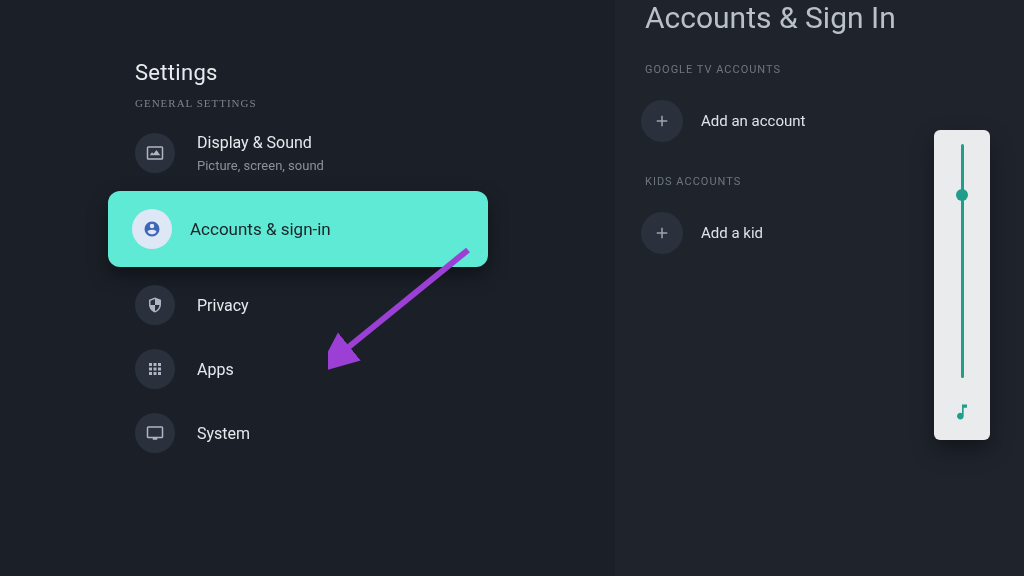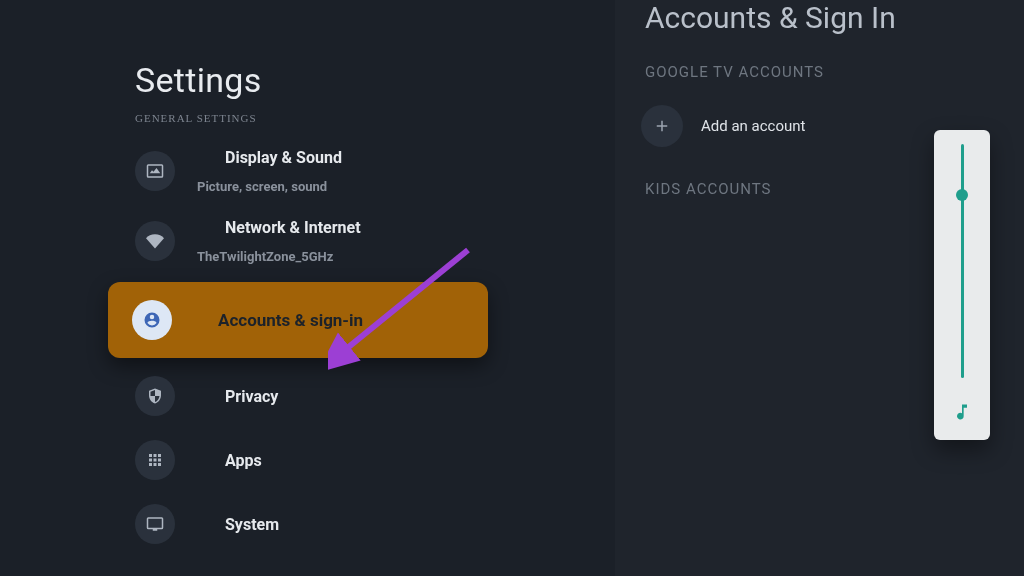--- a/index.html
+++ b/index.html
@@ -15,21 +15,21 @@
     width: 615px;
     height: 100%;
     padding-top: 60px;
   }
   .right-panel {
     flex: 1;
     height: 100%;
     background: #1f242c;
   }
   .page-title {
-    font-size: 34px;
+    font-size: 22px;
     font-weight: 400;
     color: #e8ebef;
     margin-left: 135px;
     margin-bottom: 12px;
     letter-spacing: 0.3px;
   }
   .right-title {
     font-size: 30px;
     font-weight: 400;
     color: #b9c0ca;
@@ -45,21 +45,21 @@
   .section-label {
     font-size: 11px;
     letter-spacing: 1px;
     color: #7d848f;
     margin-left: 135px;
     margin-bottom: 14px;
     text-transform: uppercase;
     font-family: Liberation Serif, serif;
   }
   .right-section-label {
-    font-size: 15px;
+    font-size: 11px;
     letter-spacing: 1px;
     color: #6e7680;
     margin-left: 30px;
     margin-bottom: 14px;
     margin-top: 6px;
     text-transform: uppercase;
   }
   .item {
     display: flex;
     align-items: center;
@@ -74,25 +74,25 @@
     background: #2a313c;
     display: flex;
     align-items: center;
     justify-content: center;
     margin-right: 22px;
     color: #aeb6c1;
     flex-shrink: 0;
   }
   .item .icon-circle svg { width: 18px; height: 18px; fill: currentColor; }
   .item .labels { display: flex; flex-direction: column; }
-  .item .primary { font-size: 16px; color: #e6e9ed; font-weight: 700; margin-left: 28px; }
-  .item .secondary { font-size: 13px; color: #8a919c; margin-top: 12px; font-weight: bold; }
+  .item .primary { font-size: 16px; color: #e6e9ed; font-weight: 400; }
+  .item .secondary { font-size: 13px; color: #8a919c; margin-top: 6px; }
 
   .item.selected {
-    background: #a16207;
+    background: #5eead4;
     color: #1b2028;
     border-radius: 12px;
     margin-left: 108px;
     padding: 18px 24px 18px 24px;
     width: 380px;
     box-shadow: 0 8px 20px rgba(0,0,0,0.45);
     margin-bottom: 8px;
     margin-top: 4px;
   }
   .item.selected .icon-circle {
@@ -217,31 +217,20 @@
       <svg viewBox="0 0 24 24">
           <path d="M21 3H3a2 2 0 0 0-2 2v14a2 2 0 0 0 2 2h18a2 2 0 0 0 2-2V5a2 2 0 0 0-2-2zm0 16H3V5h18v14zM8 11l-3 4h14l-5-7-4 5-2-2z"></path>
         </svg>
     </div>
     <div class="labels">
       <span class="primary">Display &amp; Sound</span>
       <span class="secondary">Picture, screen, sound</span>
     </div>
   </div>
 
-  <div class="item">
-    <div class="icon-circle">
-      <svg viewBox="0 0 24 24">
-          <path d="M12 3C7 3 2.7 5 0 8.2L12 22 24 8.2C21.3 5 17 3 12 3z"></path>
-        </svg>
-    </div>
-    <div class="labels">
-      <span class="primary">Network &amp; Internet</span>
-      <span class="secondary">TheTwilightZone_5GHz</span>
-    </div>
-  </div>
 
   <div class="item selected">
     <div class="icon-circle">
       <svg viewBox="0 0 24 24">
           <path d="M12 2a10 10 0 1 0 0 20 10 10 0 0 0 0-20zm0 3a3 3 0 1 1 0 6 3 3 0 0 1 0-6zm0 14.2a7.2 7.2 0 0 1-6-3.22C6 13.9 10 13 12 13s6 .9 6 3a7.2 7.2 0 0 1-6 3.2z"></path>
         </svg>
     </div>
     <div class="labels">
       <span class="primary">Accounts &amp; sign-in</span>
     </div>
@@ -293,20 +282,30 @@
           <path d="M19 13h-6v6h-2v-6H5v-2h6V5h2v6h6v2z"></path>
         </svg>
     </div>
     <div class="labels">
       <span class="primary">Add an account</span>
     </div>
   </div>
 
   <div class="right-section-label" style="margin-top:19px">KIDS ACCOUNTS</div>
 
+  <div class="right-item">
+    <div class="icon-circle">
+      <svg viewBox="0 0 24 24">
+          <path d="M19 13h-6v6h-2v-6H5v-2h6V5h2v6h6v2z"></path>
+        </svg>
+    </div>
+    <div class="labels">
+      <span class="primary">Add a kid</span>
+    </div>
+  </div>
 </div>
 
 <svg class="arrow" width="150" height="130" viewBox="0 0 150 130">
   <defs>
     <marker id="ah" markerWidth="10" markerHeight="10" refX="2" refY="3" orient="auto">
       <path d="M0,0 L0,6 L7,3 z" fill="#9c3fd4"></path>
     </marker>
   </defs>
   <line x1="140" y1="6" x2="12" y2="110" stroke="#9c3fd4" stroke-width="6" marker-end="url(#ah)"></line>
 </svg>

